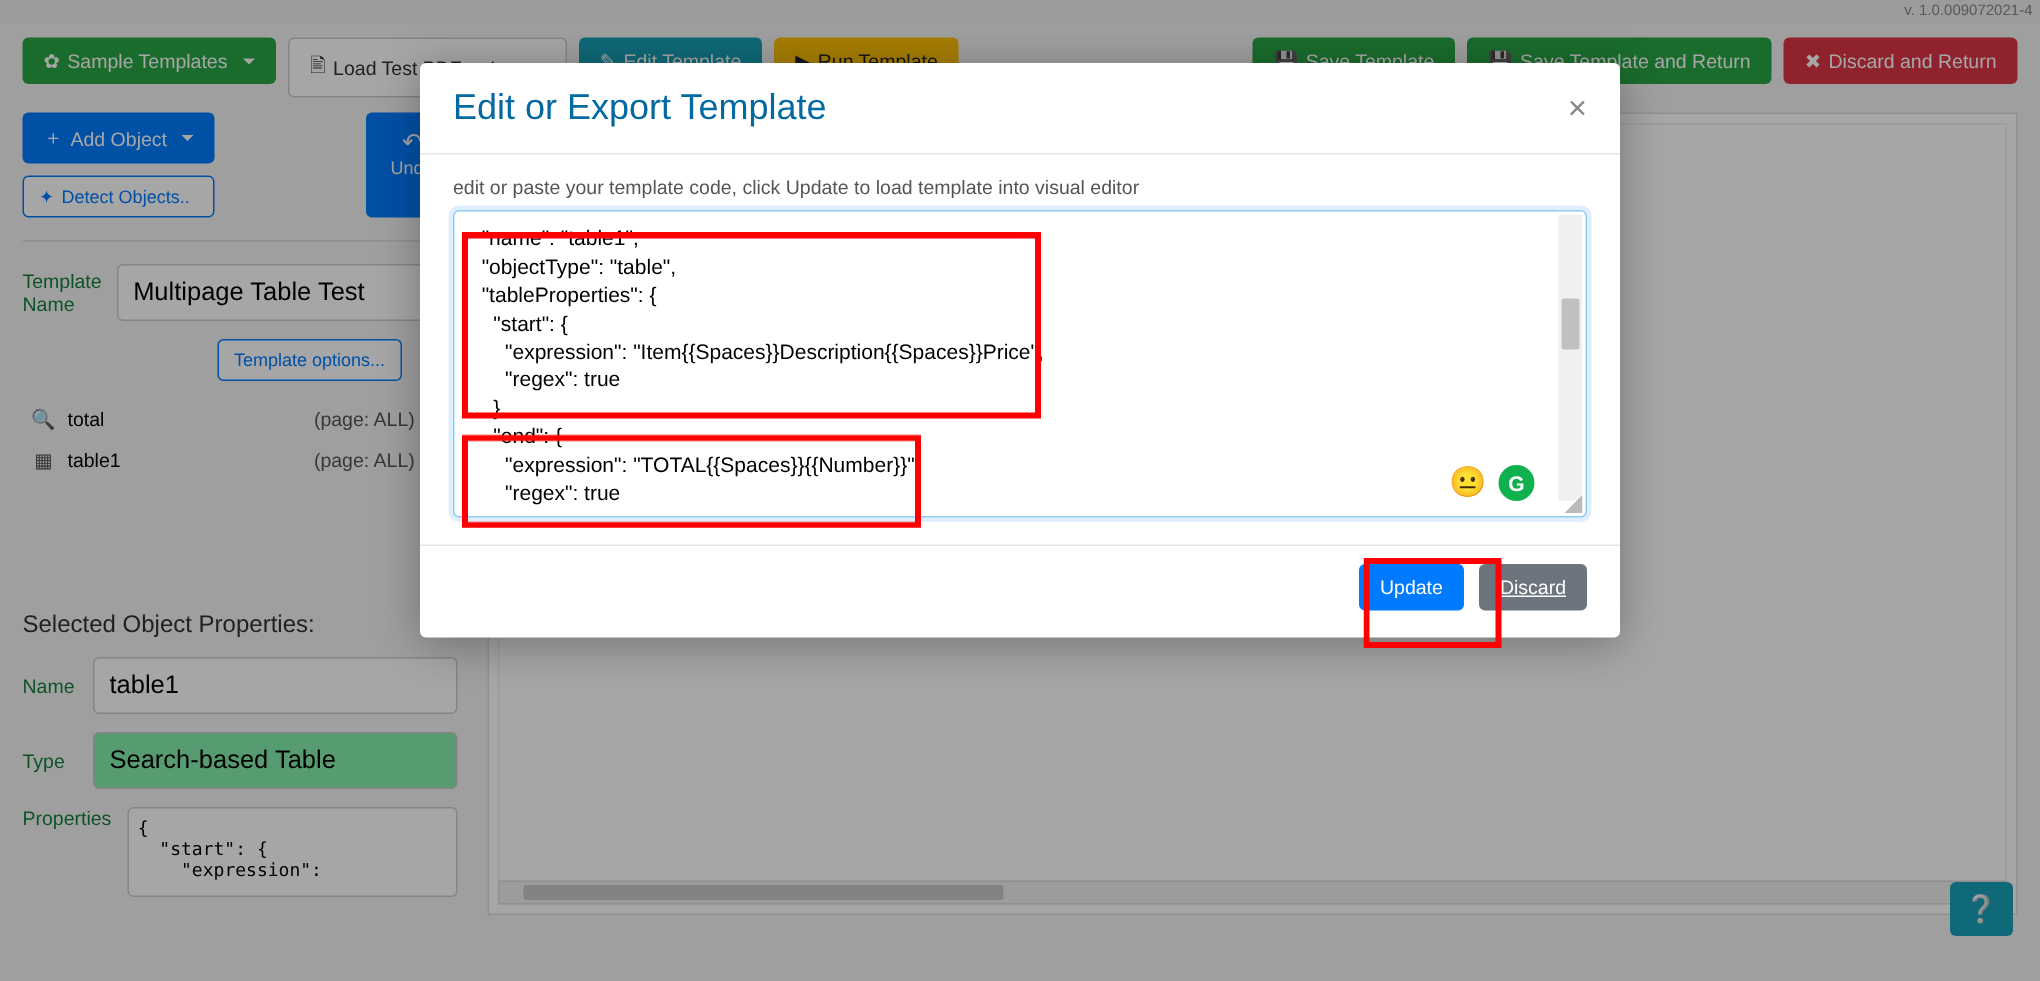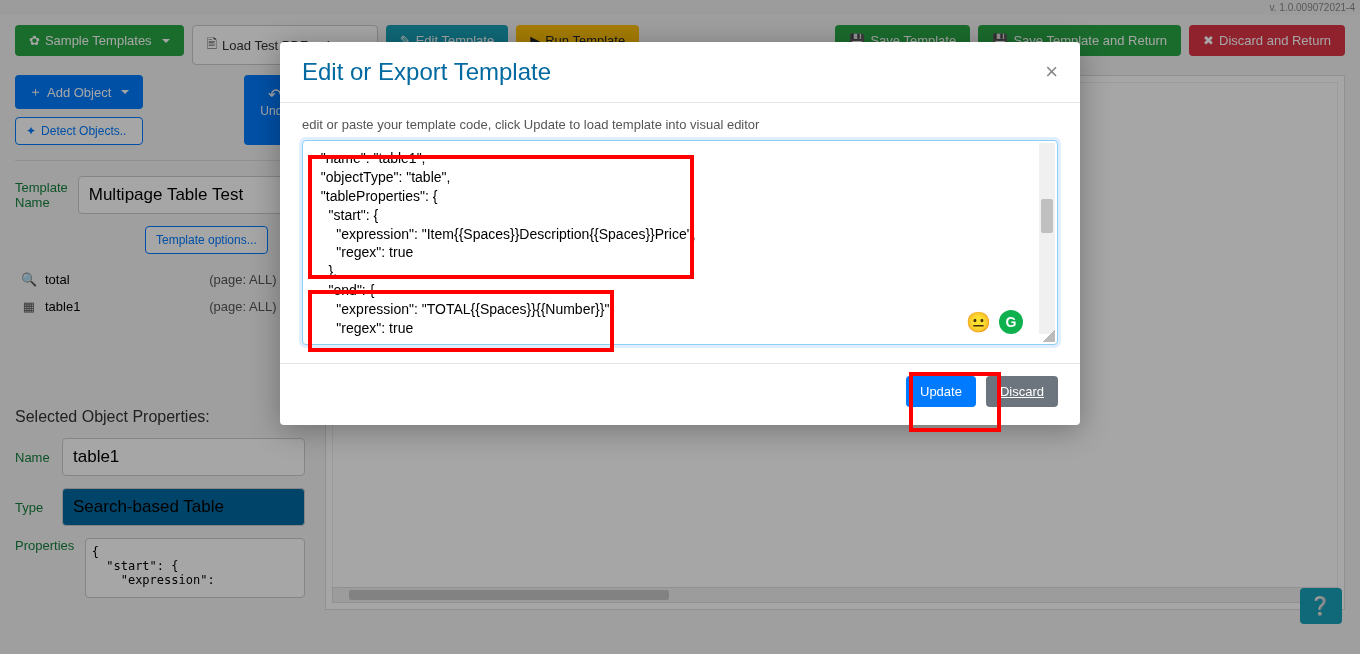--- a/index.html
+++ b/index.html
@@ -28,21 +28,21 @@
   .secondary-buttons { display: flex; gap: 8px; margin-bottom: 15px; }
   .undo-block { background: #007bff; color: #fff; padding: 10px 16px; border-radius: 4px; text-align: center; font-size: 12px; cursor: pointer; }
   .undo-block .icon { font-size: 16px; display: block; }
   
   .divider { border: none; border-top: 1px solid #ddd; margin: 10px 0 15px; }
   
   .label { font-size: 13px; color: #15803d; }
   .row { display: flex; align-items: center; gap: 10px; margin-bottom: 12px; }
   .row .label { width: 120px; }
   .input { flex: 1; padding: 8px 10px; border: 1px solid #ccc; border-radius: 4px; font-size: 17px; }
-  .input[readonly] { background: #0369a1; }
+  .input[readonly] { background: #86efac; }
   
   .section-heading { font-size: 16px; font-weight: 400; color: #333; margin: 8px 0 12px; }
   
   .object-list { margin-top: 10px; }
   .obj-row { display: flex; align-items: center; padding: 6px 4px; font-size: 13px; }
   .obj-row .obj-icon { width: 20px; text-align: center; color: #555; }
   .obj-row .obj-name { flex: 1; padding-left: 6px; }
   .obj-row .obj-page { color: #555; margin-right: 8px; }
   .obj-row .obj-del { color: #dc3545; cursor: pointer; }
   

